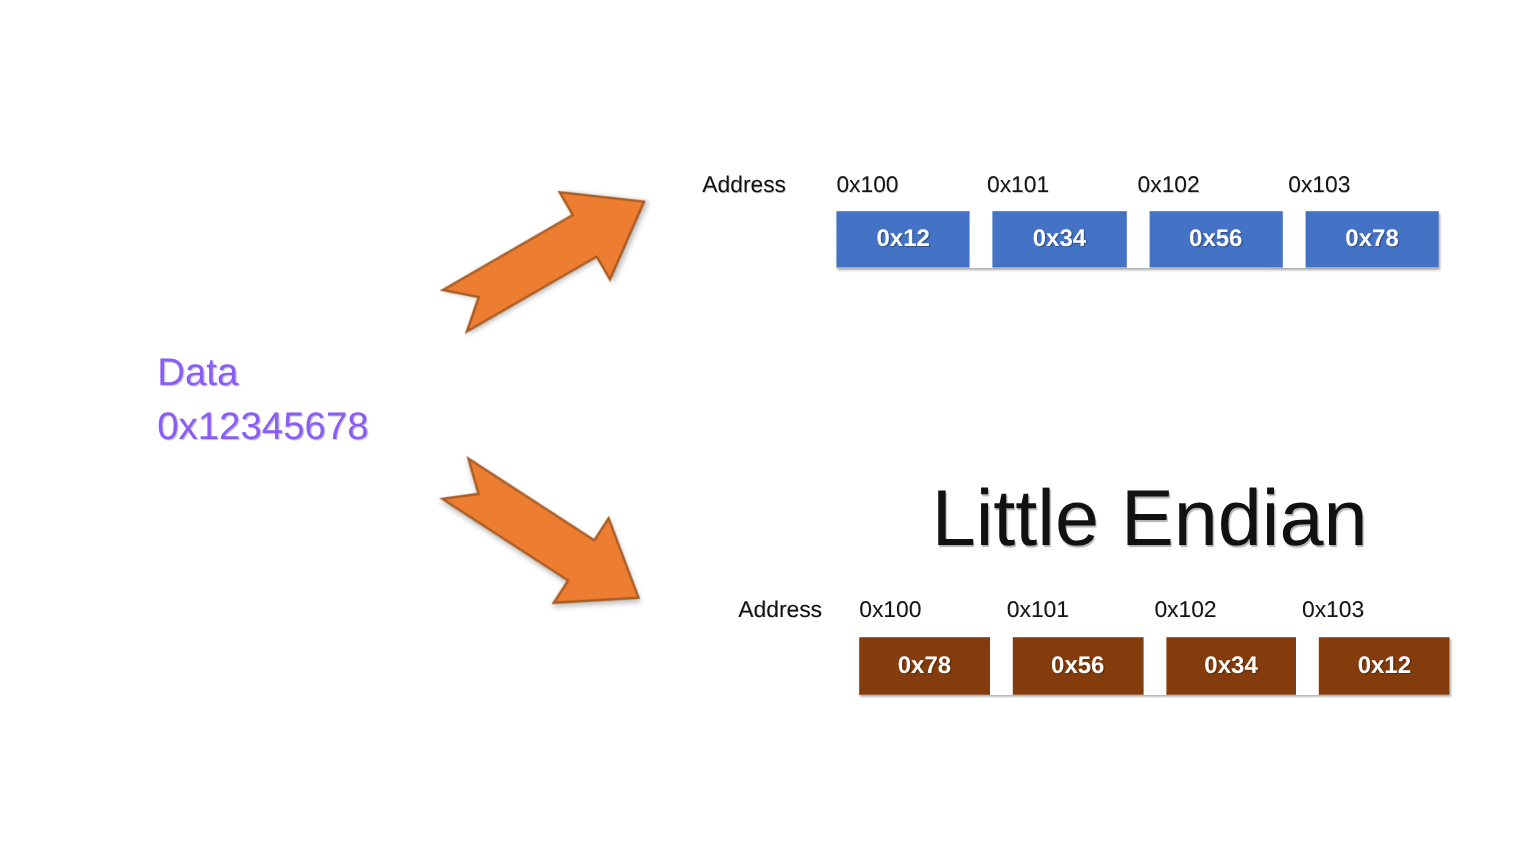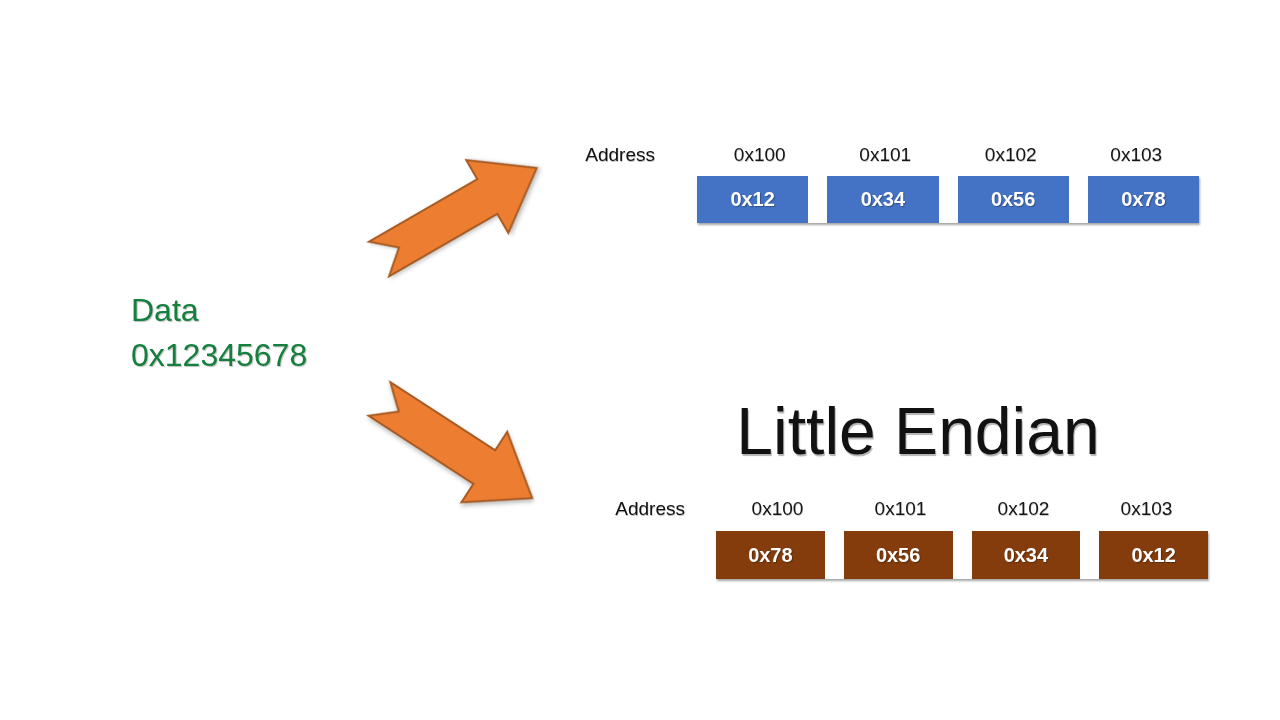--- a/index.html
+++ b/index.html
@@ -17,49 +17,49 @@
     background: #ffffff;
   }
 
   
   .data-label {
     position: absolute;
     left: 131px;
     top: 288px;
     font-size: 32px;
     line-height: 45px;
-    color: #15803d;
+    color: #8b5cf6;
     text-shadow: 1px 1px 1px rgba(0,0,0,0.25);
   }
 
   
   .section-title {
     position: absolute;
     width: 580px;
     text-align: center;
     font-size: 66px;
     line-height: 66px;
     font-weight: 400;
     color: #111111;
     text-shadow: 1px 2px 1px rgba(0,0,0,0.3);
     white-space: nowrap;
   }
   .title-big    { left: 640px; top: 50px; }
-  .title-little { left: 628px; top: 398px; }
+  .title-little { left: 668px; top: 398px; }
 
   
   .addr-row {
     position: absolute;
     display: flex;
     font-size: 19px;
     line-height: 22px;
     color: #151515;
     text-shadow: 0.5px 0.5px 0.5px rgba(0,0,0,0.2);
   }
-  .addr-row .addr { flex: 1; text-align: center; }
+  .addr-row .addr { flex: 1; }
   .addr-row-big    { left: 697px; top: 144px; width: 502px; }
   .addr-row-little { left: 716px; top: 498px; width: 492px; }
 
   .addr-caption {
     position: absolute;
     width: 110px;
     text-align: right;
     font-size: 19px;
     line-height: 22px;
     font-weight: normal;

